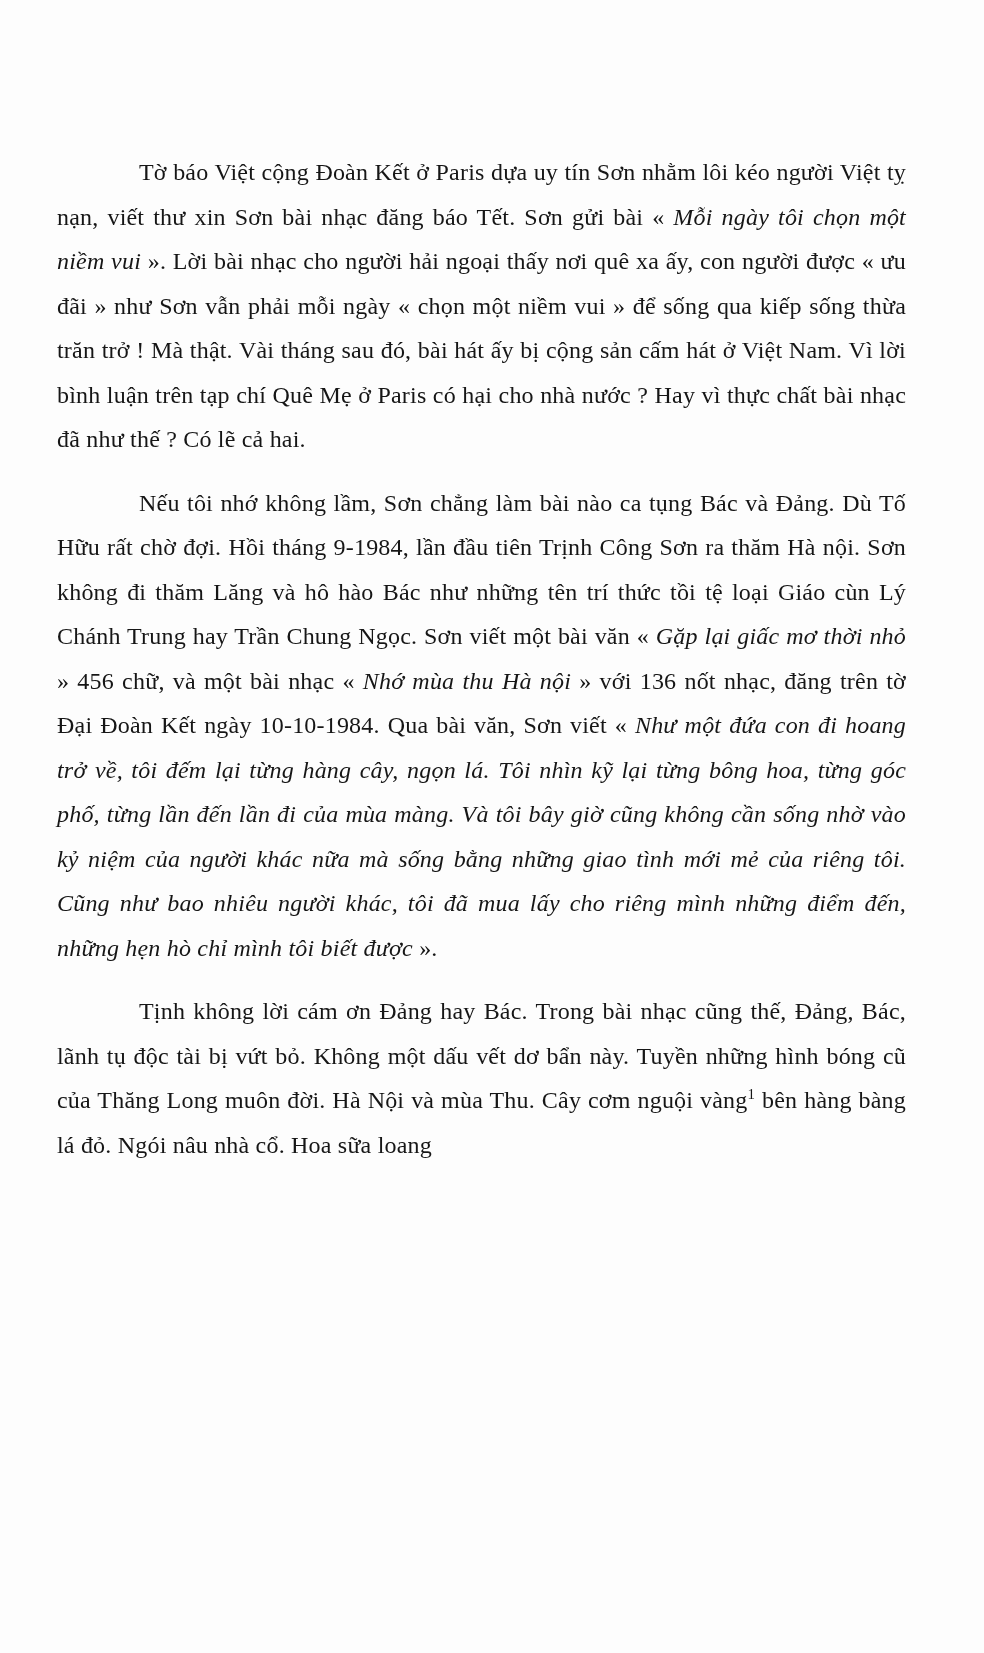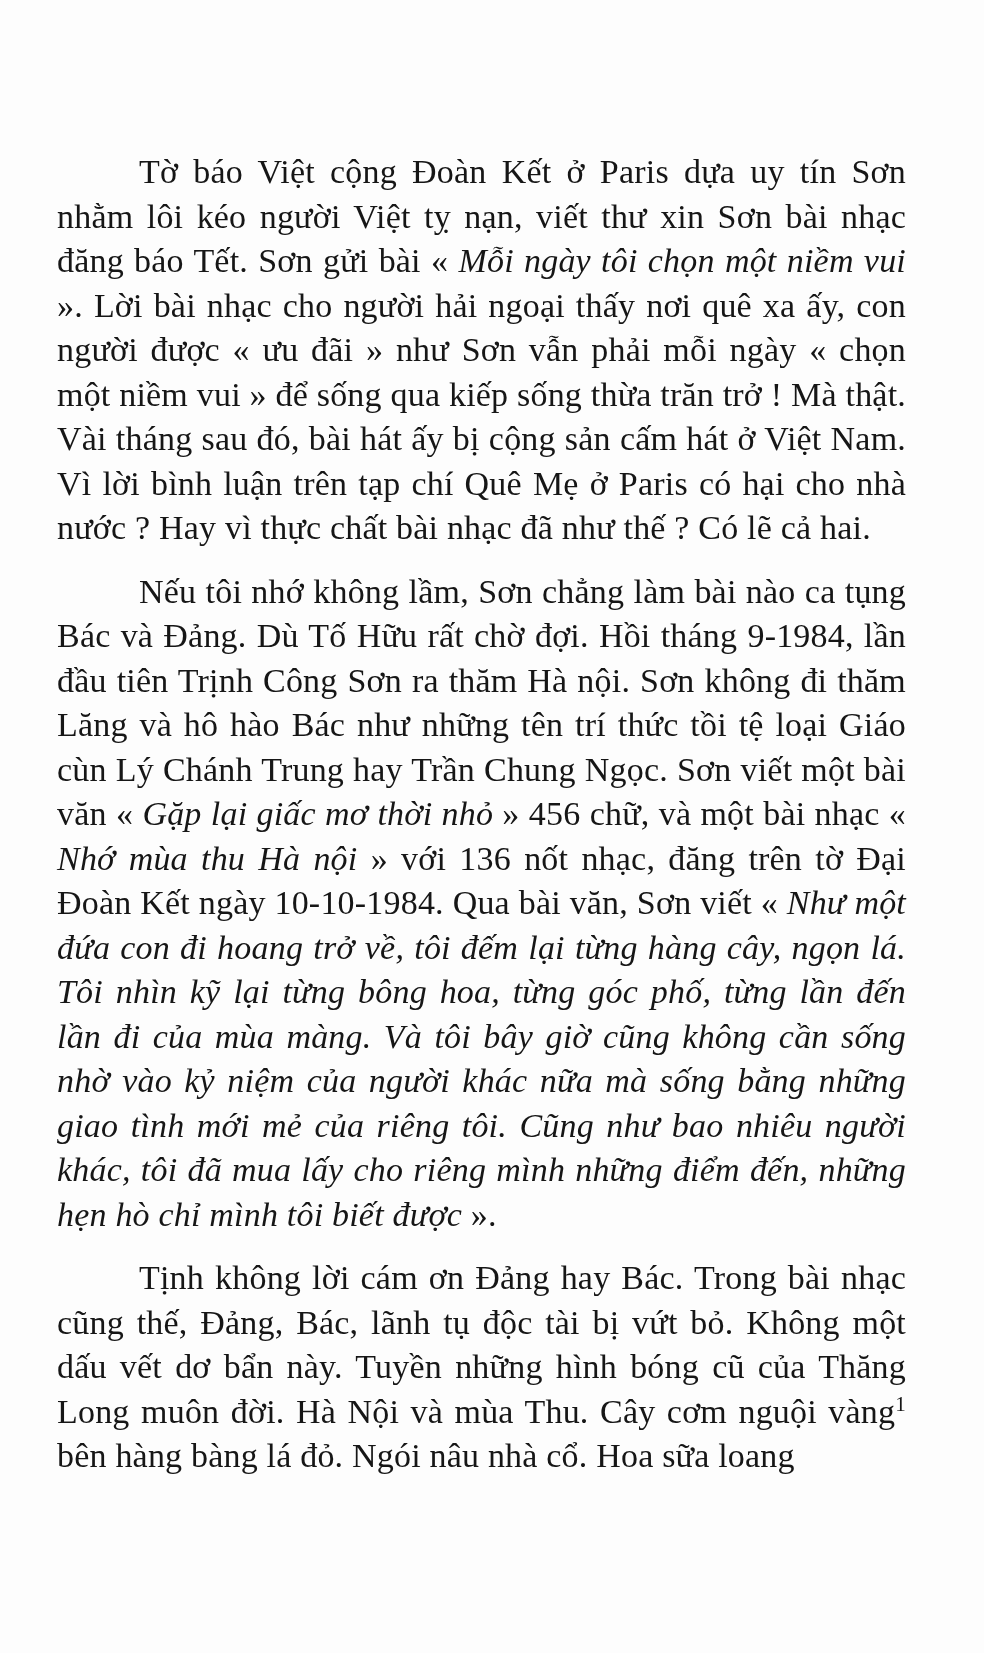--- a/index.html
+++ b/index.html
@@ -13,21 +13,21 @@
     height: 1653px;
     background: #fdfdfd;
     overflow: hidden;
   }
   .text-block {
     position: absolute;
     left: 57px;
     top: 150px;
     width: 849px;
     font-family: "Liberation Serif", "DejaVu Serif", serif;
-    font-size: 34px;
+    font-size: 24px;
     line-height: 44.5px;
     color: #161616;
     text-align: justify;
     letter-spacing: 0.2px;
   }
   .para {
     margin: 0 0 19px 0;
     text-indent: 82px;
   }
   .para:last-child {

